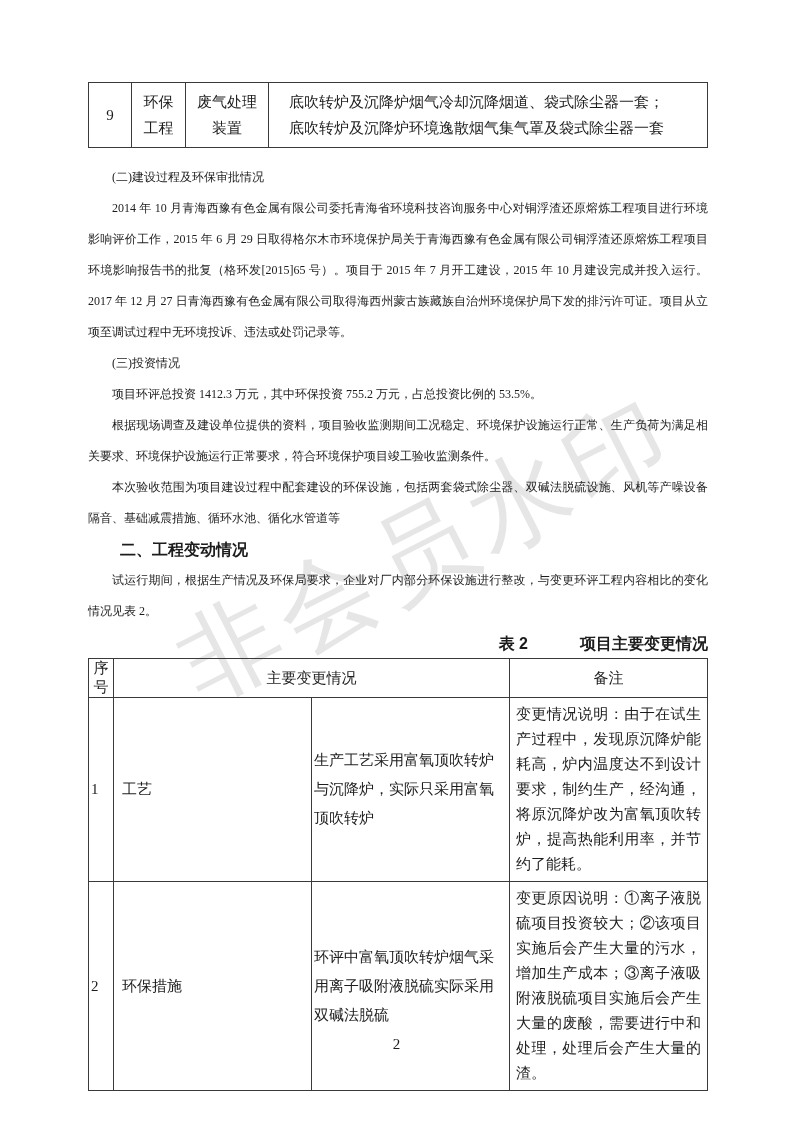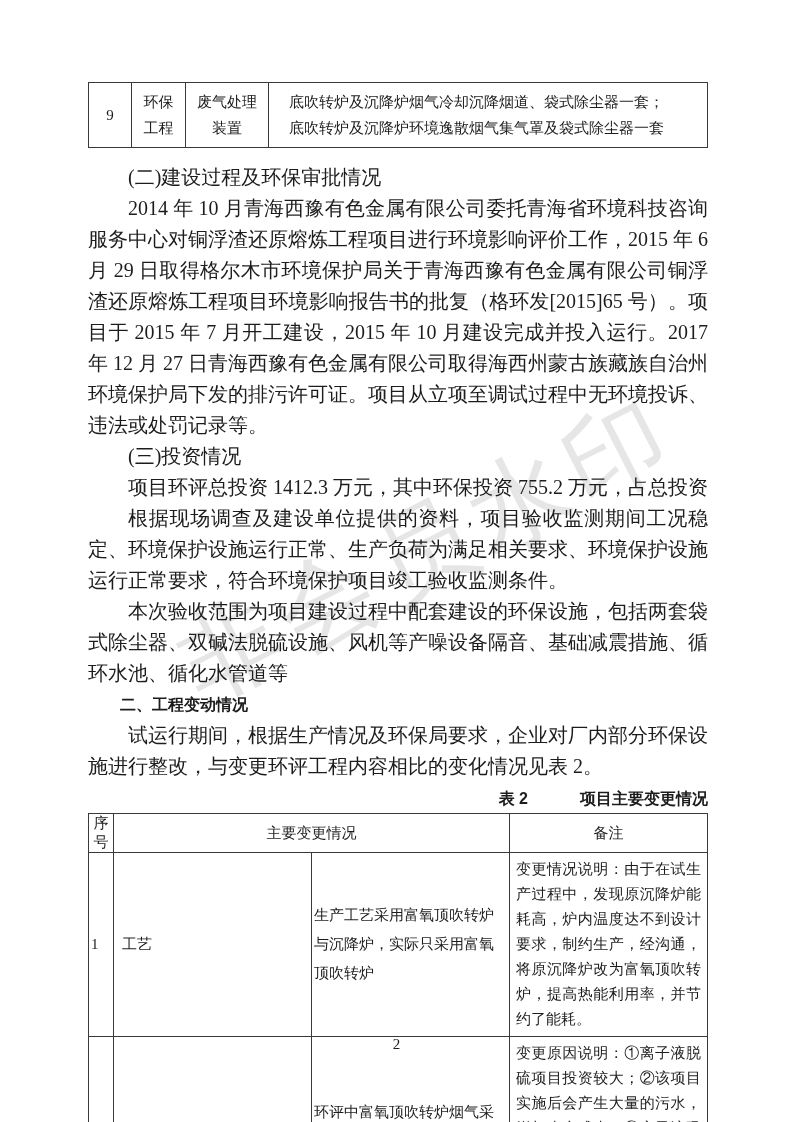--- a/index.html
+++ b/index.html
@@ -61,21 +61,21 @@
     text-align: left;
     text-align: justify;
     line-height: 25px;
     padding: 4px 6px;
   }
   .change-table tr.row-1 td { height: 96px; }
   .change-table tr.row-2 td { height: 106px; }
 
   
   .para {
-    font-size: 20px;
+    font-size: 12px;
     line-height: 31px;
     text-align: justify;
     text-indent: 2em;
   }
   .para.one-line { white-space: nowrap; overflow: hidden; }
   .first-after-table { margin-top: 14px; }
 
   .sec-heading {
     font-family: "Liberation Sans", "DejaVu Sans", sans-serif;
     font-weight: bold;

